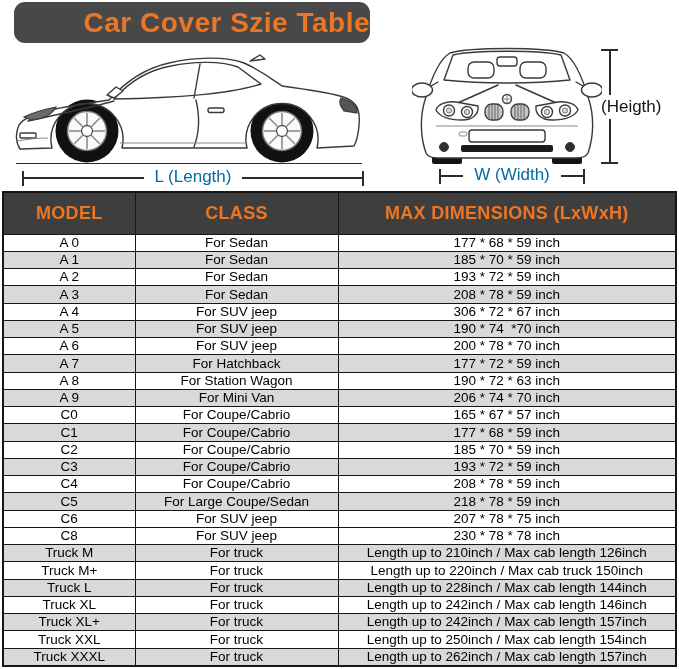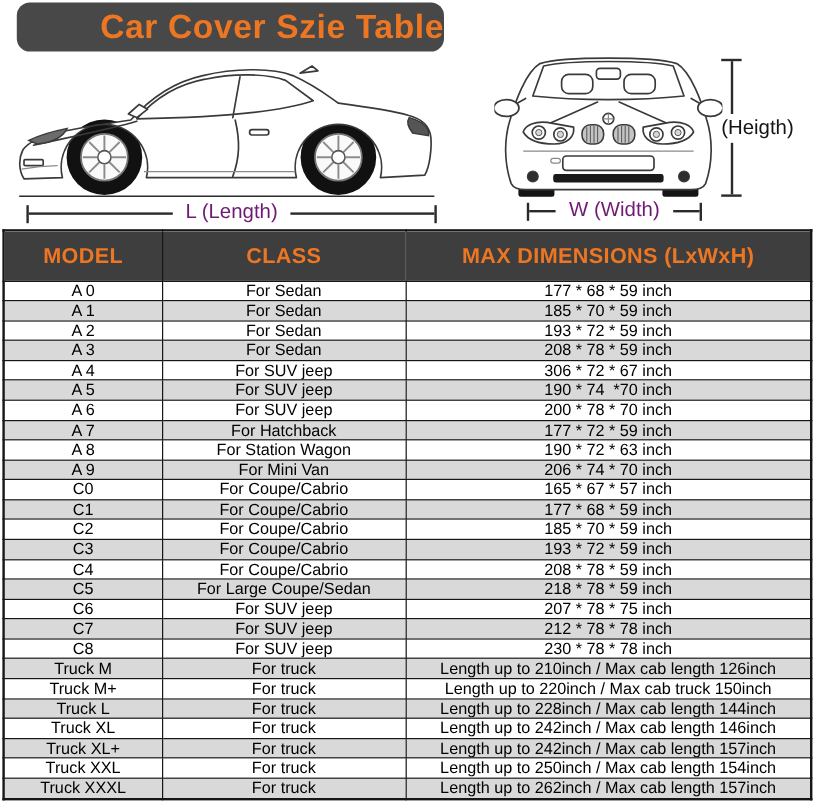--- a/index.html
+++ b/index.html
@@ -26,21 +26,21 @@
   .car-side{position:absolute;left:14px;top:51px;width:350px;height:114px;}
   .car-front{position:absolute;left:412px;top:44px;width:190px;height:122px;}
   svg .ln{fill:none;stroke:var(--line-color);stroke-width:1.4;stroke-linejoin:round;stroke-linecap:round;}
   svg .fw{fill:#fff;stroke:var(--line-color);stroke-width:1.4;stroke-linejoin:round;}
   svg .thin{fill:none;stroke:#8a8a8a;stroke-width:1;}
 
   
   .dim-h{position:absolute;display:flex;align-items:center;height:16px;}
   .dim-h .tick{width:2px;height:15px;background:#2b2b2b;}
   .dim-h .seg{flex:1;height:2px;background:#2b2b2b;}
-  .dim-h .lbl{padding:0 11px;font-size:17px;color:#701a75;white-space:nowrap;transform:translateY(-1px);}
+  .dim-h .lbl{padding:0 11px;font-size:17px;color:#0369a1;white-space:nowrap;transform:translateY(-1px);}
   .dim-length{left:22px;top:170px;width:342px;}
   .dim-width{left:439px;top:168px;width:146px;}
   .dim-v{position:absolute;display:flex;flex-direction:column;align-items:flex-start;}
   .dim-v .tickh{width:17px;height:2px;background:#2b2b2b;}
   .dim-v .segv{width:2px;flex:1;background:#2b2b2b;margin-left:8px;}
   .dim-v .lbl{font-size:17px;color:#141414;white-space:nowrap;margin:2px 0;}
   .dim-height{left:601px;top:49px;height:115px;}
 
   
   table.size-table{position:absolute;left:2px;top:191px;width:675px;height:476px;
@@ -301,25 +301,20 @@
         <tr class="alt">
           <td>C5</td>
           <td>For Large Coupe/Sedan</td>
           <td class="dims">218 * 78 * 59 inch</td>
         </tr>
         <tr>
           <td>C6</td>
           <td>For SUV jeep</td>
           <td class="dims">207 * 78 * 75 inch</td>
         </tr>
-        <tr class="alt">
-          <td>C7</td>
-          <td>For SUV jeep</td>
-          <td class="dims">212 * 78 * 78 inch</td>
-        </tr>
         <tr>
           <td>C8</td>
           <td>For SUV jeep</td>
           <td class="dims">230 * 78 * 78 inch</td>
         </tr>
         <tr class="alt">
           <td>Truck M</td>
           <td>For truck</td>
           <td class="dims">Length up to 210inch / Max cab length 126inch</td>
         </tr>

